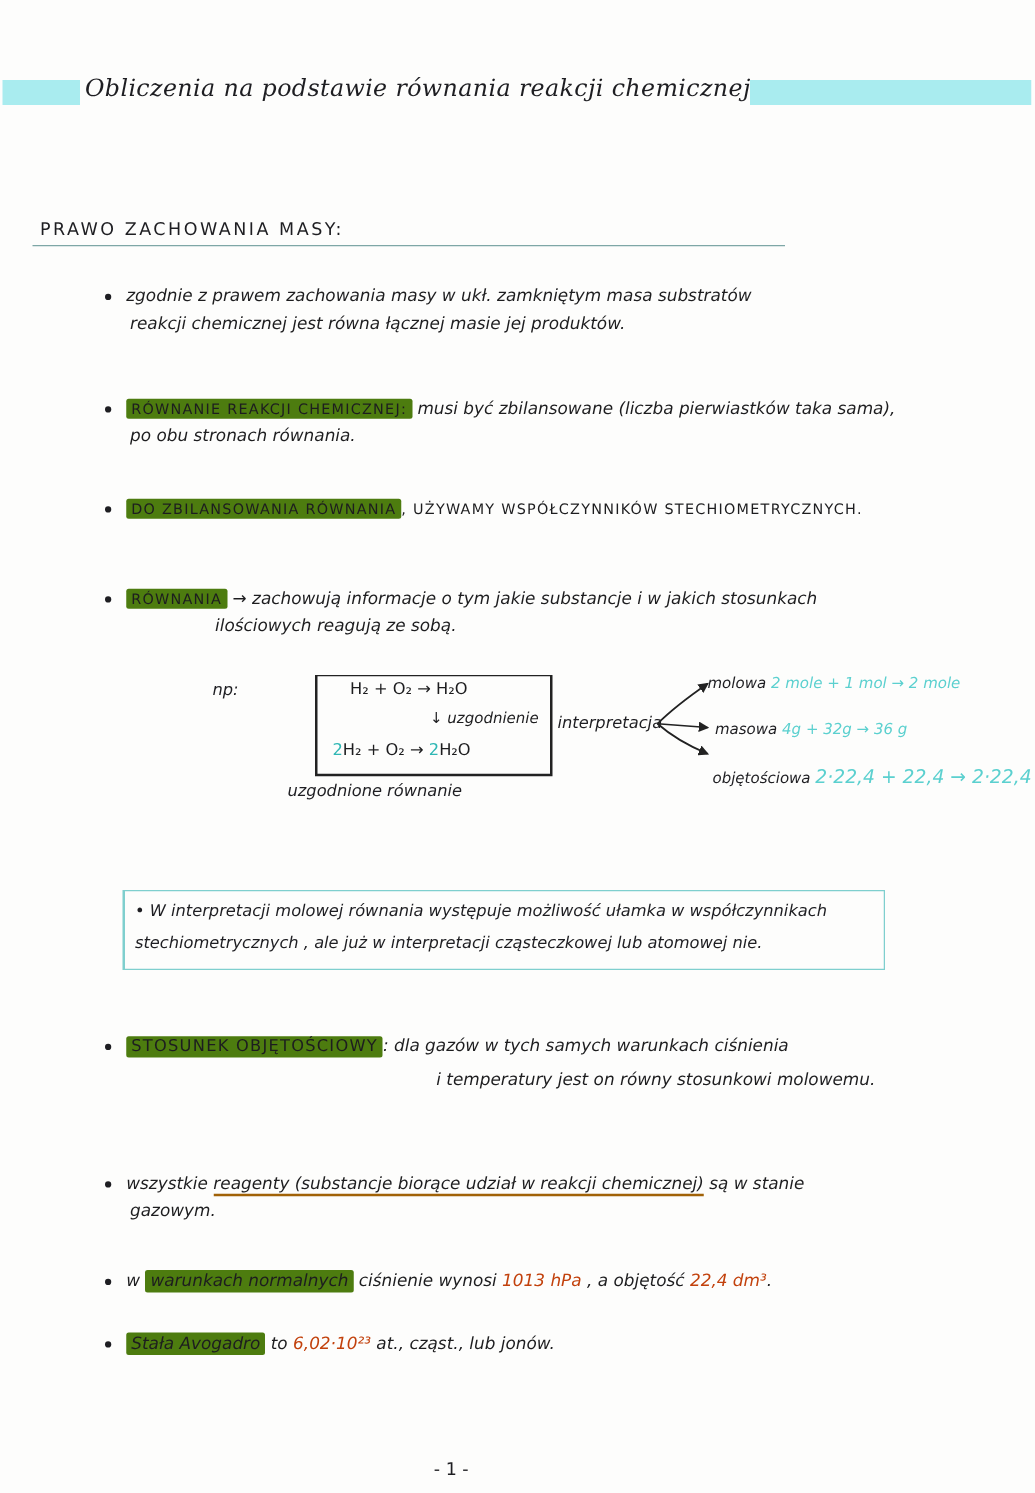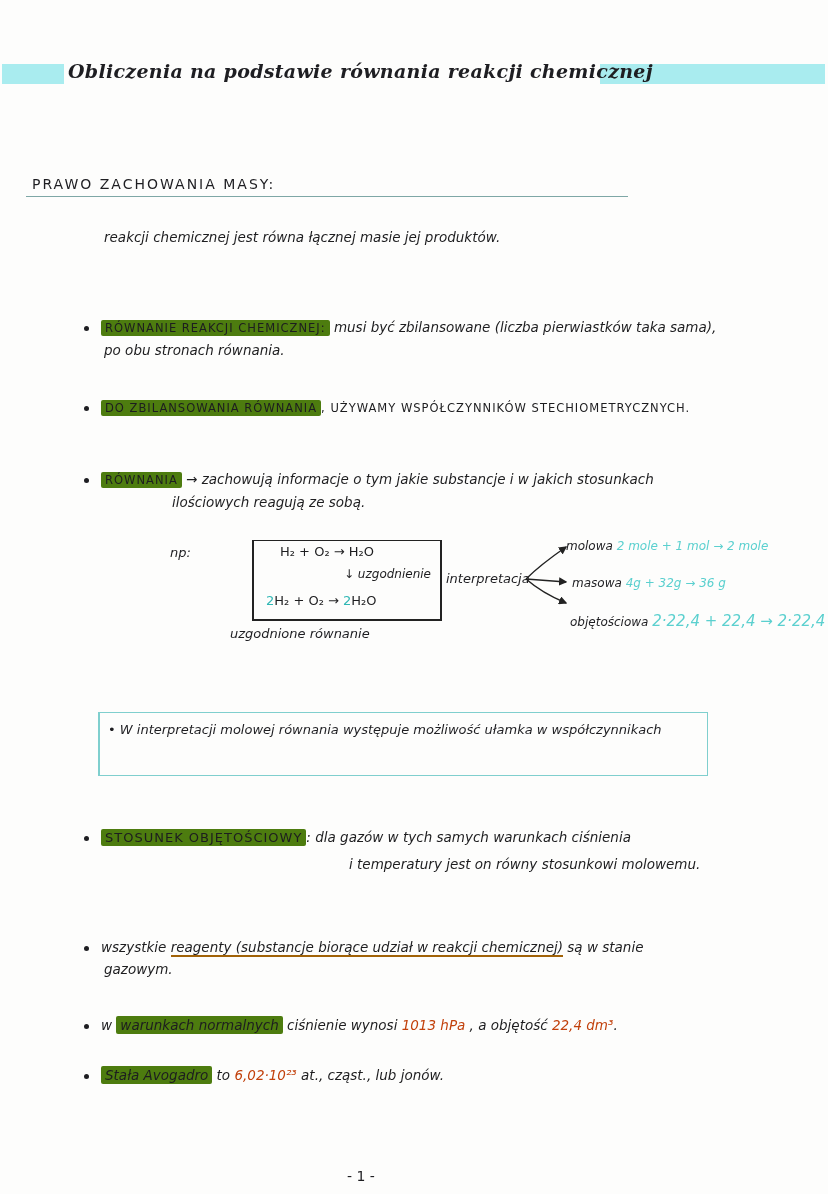--- a/index.html
+++ b/index.html
@@ -11,21 +11,21 @@
   }
   .ink { color: #1e1e22; }
   .hl { background: #4d7c0f; padding: 1px 4px; border-radius: 2px; }
   .teal { color: #5bd0cf; }
   .teal-strong { color: #2fb7b4; }
   .faint { color: #c2410c; }
 
   
   .title-bar-left { position: absolute; left: 2px; top: 64px; width: 62px; height: 20px; background: #a9ecef; }
   .title-bar-right { position: absolute; left: 600px; top: 64px; width: 225px; height: 20px; background: #a9ecef; }
-  .title { position: absolute; left: 68px; top: 60px; font-family: "DejaVu Serif", serif; font-size: 19px; font-style: italic; letter-spacing: 0.3px; font-weight: bold; }
+  .title { position: absolute; left: 68px; top: 60px; font-family: "DejaVu Serif", serif; font-size: 19px; font-style: italic; letter-spacing: 0.3px; }
 
   .section-head { position: absolute; left: 32px; top: 176px; font-size: 14px; letter-spacing: 2px; }
   .section-line { position: absolute; left: 26px; top: 196px; width: 602px; height: 1px; background: #7ea7a6; }
 
   .bullet-row { position: absolute; left: 84px; font-size: 13.5px; line-height: 22px; font-style: italic; }
   .bullet { display: inline-block; width: 5px; height: 5px; border-radius: 50%; background: #1e1e22; margin-right: 12px; vertical-align: middle; }
   .cont { padding-left: 20px; }
   .caps { font-style: normal; font-size: 11.5px; letter-spacing: 1px; }
 
   
@@ -48,20 +48,21 @@
 <body>
 
 <div class="title-bar-left"></div>
 <div class="title-bar-right"></div>
 <div class="title ink">Obliczenia na podstawie równania reakcji chemicznej</div>
 
 <div class="section-head ink">PRAWO ZACHOWANIA MASY:</div>
 <div class="section-line"></div>
 
 <div class="bullet-row" style="top:226px;">
+  <div><span class="bullet"></span><span>zgodnie z prawem zachowania masy w ukł. zamkniętym masa substratów</span></div>
   <div class="cont">reakcji chemicznej jest równa łącznej masie jej produktów.</div>
 </div>
 
 <div class="bullet-row" style="top:316px;">
   <div><span class="bullet"></span><span class="hl caps">RÓWNANIE REAKCJI CHEMICZNEJ:</span><span> musi być zbilansowane (liczba pierwiastków taka sama),</span></div>
   <div class="cont">po obu stronach równania.</div>
 </div>
 
 <div class="bullet-row" style="top:396px;">
   <div><span class="bullet"></span><span class="hl caps">DO ZBILANSOWANIA RÓWNANIA</span><span class="caps">, UŻYWAMY WSPÓŁCZYNNIKÓW STECHIOMETRYCZNYCH.</span></div>
@@ -92,20 +93,21 @@
   <path d="M6,44 Q22,58 46,68" stroke="#222" stroke-width="1.4" fill="none" marker-end="url(#ah)"></path>
 </svg>
 
 <div class="interp-item" style="left:566px; top:539px;"><span class="ink">molowa</span> <span class="teal">2 mole + 1 mol → 2 mole</span></div>
 <div class="interp-item" style="left:572px; top:576px;"><span class="ink">masowa</span> <span class="teal">4g + 32g → 36 g</span></div>
 <div class="interp-item" style="left:570px; top:612px;"><span class="ink">objętościowa</span> <span class="teal" style="font-size:15px;">2·22,4 + 22,4 → 2·22,4 dm³</span></div>
 
 <div class="note-box">
   <div class="note-text ink">
     <div>• W interpretacji molowej równania występuje możliwość ułamka w współczynnikach</div>
+    <div>stechiometrycznych , ale już w interpretacji cząsteczkowej lub atomowej nie.</div>
   </div>
 </div>
 
 <div class="bullet-row" style="top:826px;">
   <div><span class="bullet"></span><span class="hl caps" style="font-size:13px;text-align:center;">STOSUNEK OBJĘTOŚCIOWY</span><span>: dla gazów w tych samych warunkach ciśnienia</span></div>
   <div style="padding-left:265px; margin-top:4px;">i temperatury jest on równy stosunkowi molowemu.</div>
 </div>
 
 <div class="bullet-row" style="top:936px;">
   <div><span class="bullet"></span><span>wszystkie </span><span class="underline-teal">reagenty (substancje biorące udział w reakcji chemicznej)</span><span> są w stanie</span></div>

